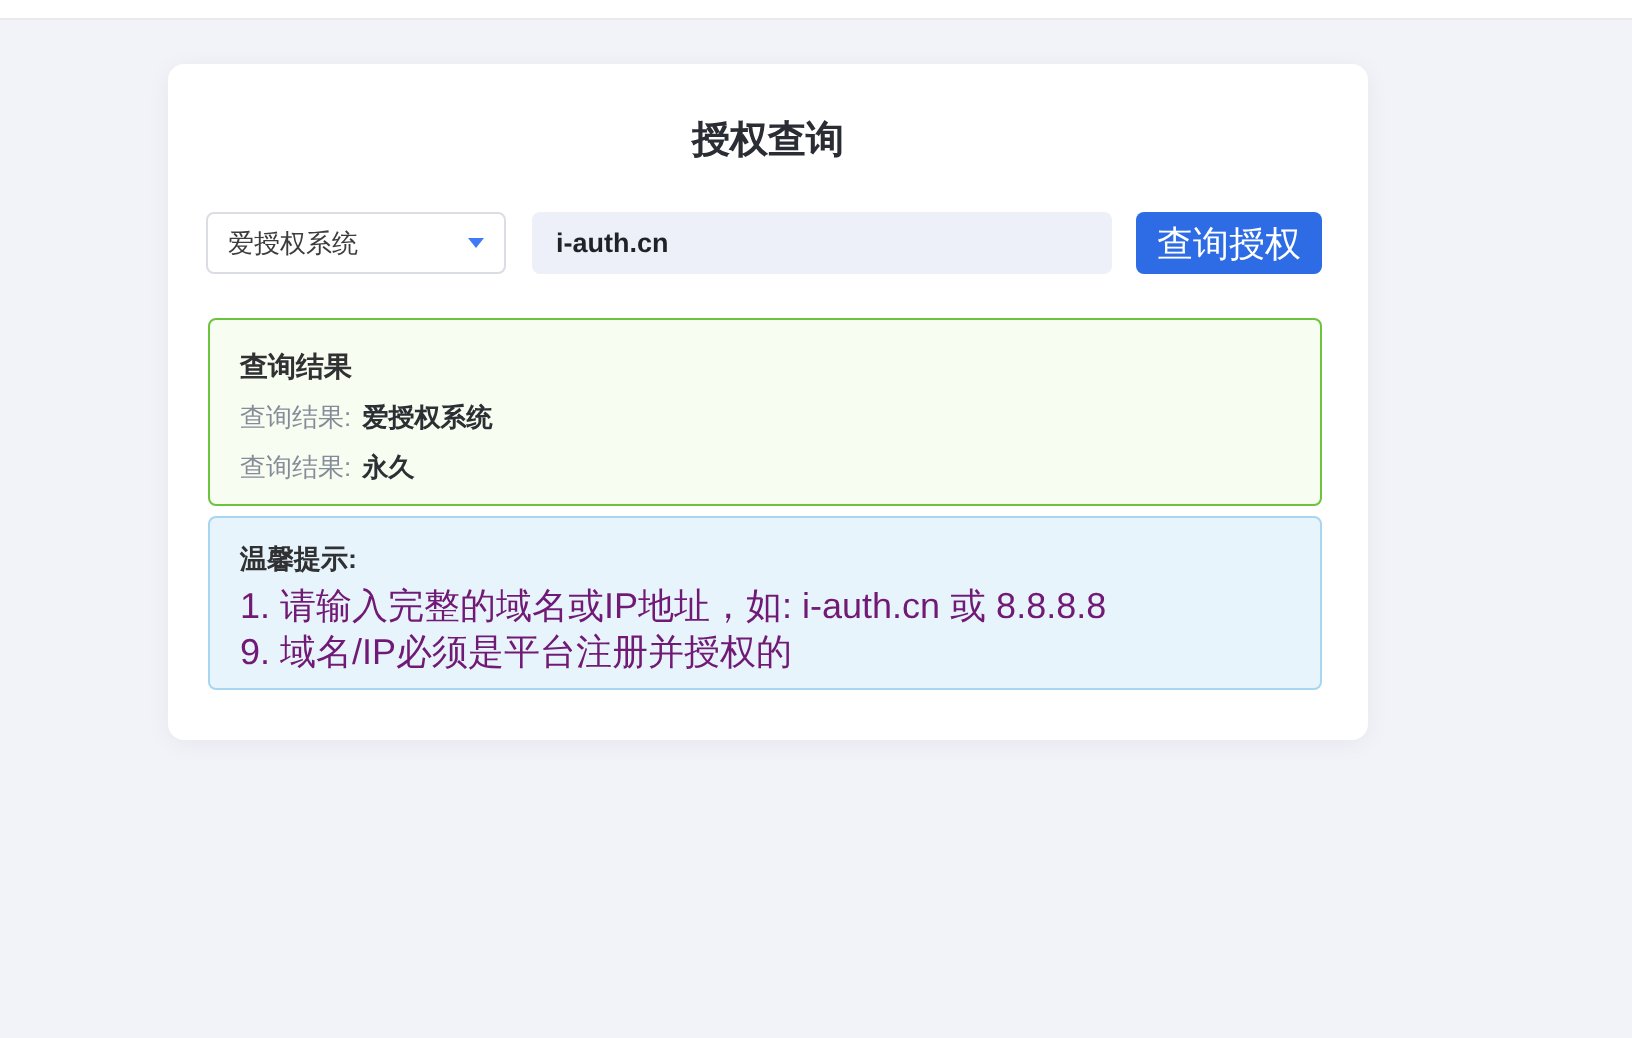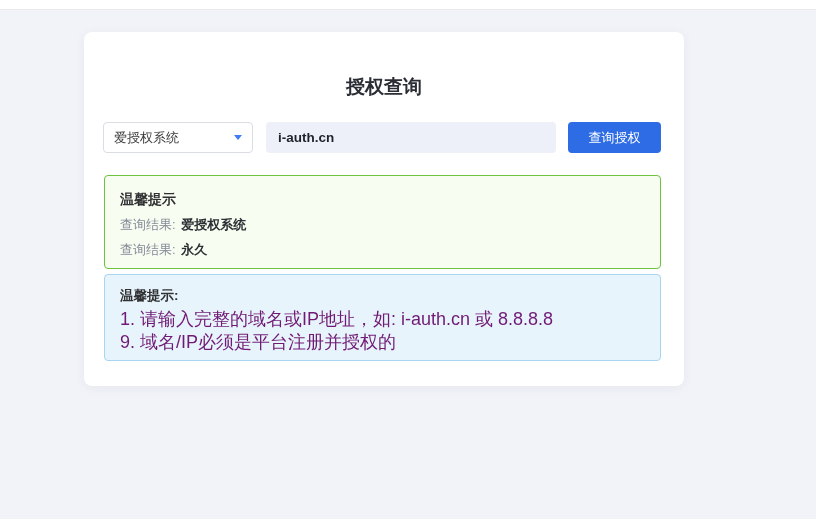--- a/index.html
+++ b/index.html
@@ -20,21 +20,21 @@
   }
   .topbar{
     height:10px;background:#ffffff;border-bottom:1px solid #e9e9ec;
   }
   .card{
     width:600px;margin:22px 0 0 84px;background:#fff;border-radius:8px;
     box-shadow:0 2px 12px rgba(0,0,0,0.05);
     padding-bottom:25px;
   }
   .title{
-    padding-top:45px;text-align:center;font-size:19px;font-weight:700;color:#2a2d33;
+    padding-top:29px;text-align:center;font-size:19px;font-weight:700;color:#2a2d33;
     line-height:20px;
   }
   .controls{
     display:flex;align-items:center;margin:25px 23px 0 19px;height:31px;
   }
   .select{
     width:150px;height:31px;border:1px solid #dadde4;border-radius:4px;background:#fff;
     display:flex;align-items:center;justify-content:space-between;padding:0 10px;
     font-size:13px;color:#3c3c3c;cursor:pointer;flex:none;
   }
@@ -42,21 +42,21 @@
     width:0;height:0;border-left:4px solid transparent;border-right:4px solid transparent;
     border-top:5px solid var(--caret);margin-left:6px;flex:none;
   }
   .domain-input{
     flex:1;height:31px;margin-left:13px;background:#edf0f8;border:none;border-radius:4px;
     padding:0 12px;font-size:13.5px;font-weight:700;color:#1f2328;outline:none;
     font-family:"Liberation Sans","DejaVu Sans",sans-serif;
   }
   .query-btn{
     width:93px;height:31px;margin-left:12px;background:var(--primary);color:#fff;
-    border:none;border-radius:4px;font-size:13px;cursor:pointer;flex:none;
+    border:none;border-radius:4px;font-size:18px;cursor:pointer;flex:none;
     font-family:"Liberation Sans","DejaVu Sans",sans-serif;
   }
   .panel{border-radius:4px;}
   .result{
     margin:22px 23px 0 20px;border:1px solid var(--success-border);background:var(--success-bg);
     padding:13px 15px 9px;
   }
   .panel-title{font-size:14px;font-weight:700;color:#303133;line-height:20px;}
   .result-row{margin-top:7px;font-size:13px;line-height:18px;}
   .result-row:first-of-type{margin-top:12px;}
@@ -82,21 +82,21 @@
   <div class="controls">
     <div class="select">
       <span>爱授权系统</span>
       <span class="caret"></span>
     </div>
     <input class="domain-input" type="text" value="i-auth.cn" style="">
     <button class="query-btn">查询授权</button>
   </div>
 
   <div class="panel result">
-    <div class="panel-title">温馨提示</div>
+    <div class="panel-title">查询结果</div>
     <div class="result-row">
       <span class="row-label">查询结果: </span><span class="row-value">爱授权系统</span>
     </div>
     <div class="result-row">
       <span class="row-label">查询结果: </span><span class="row-value">永久</span>
     </div>
   </div>
 
   <div class="panel tips">
     <div class="panel-title tips-title">温馨提示:</div>

